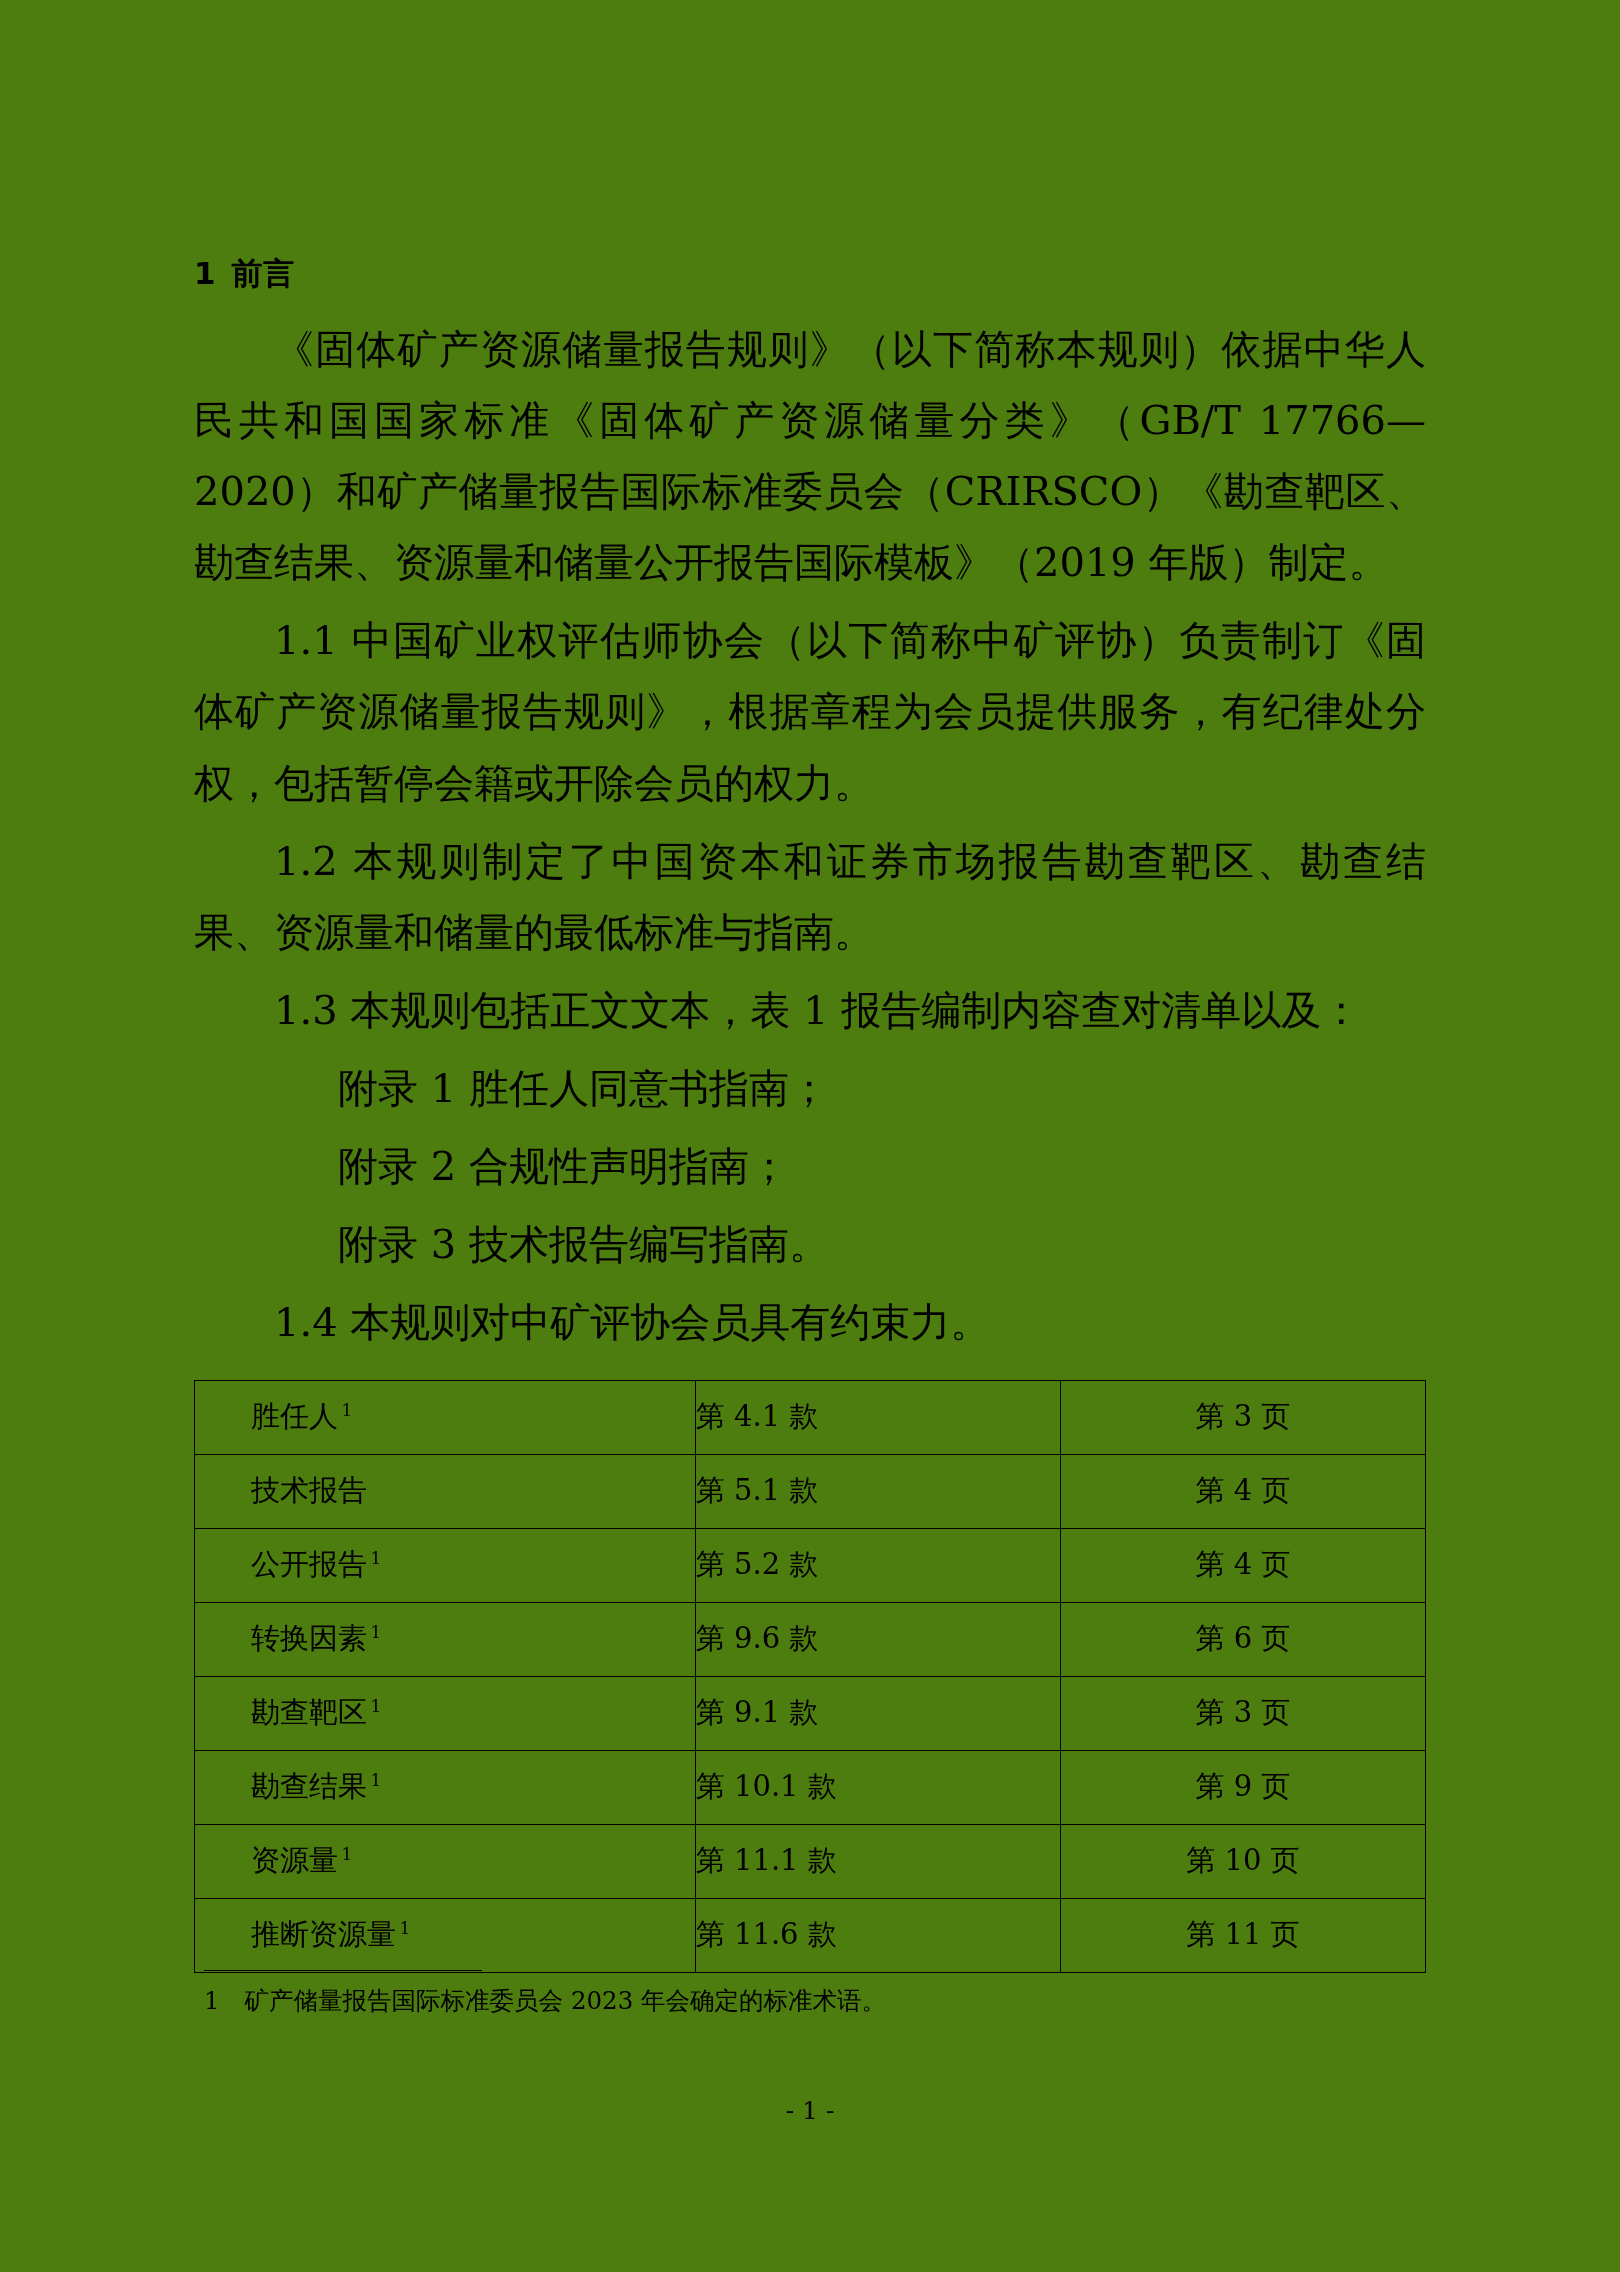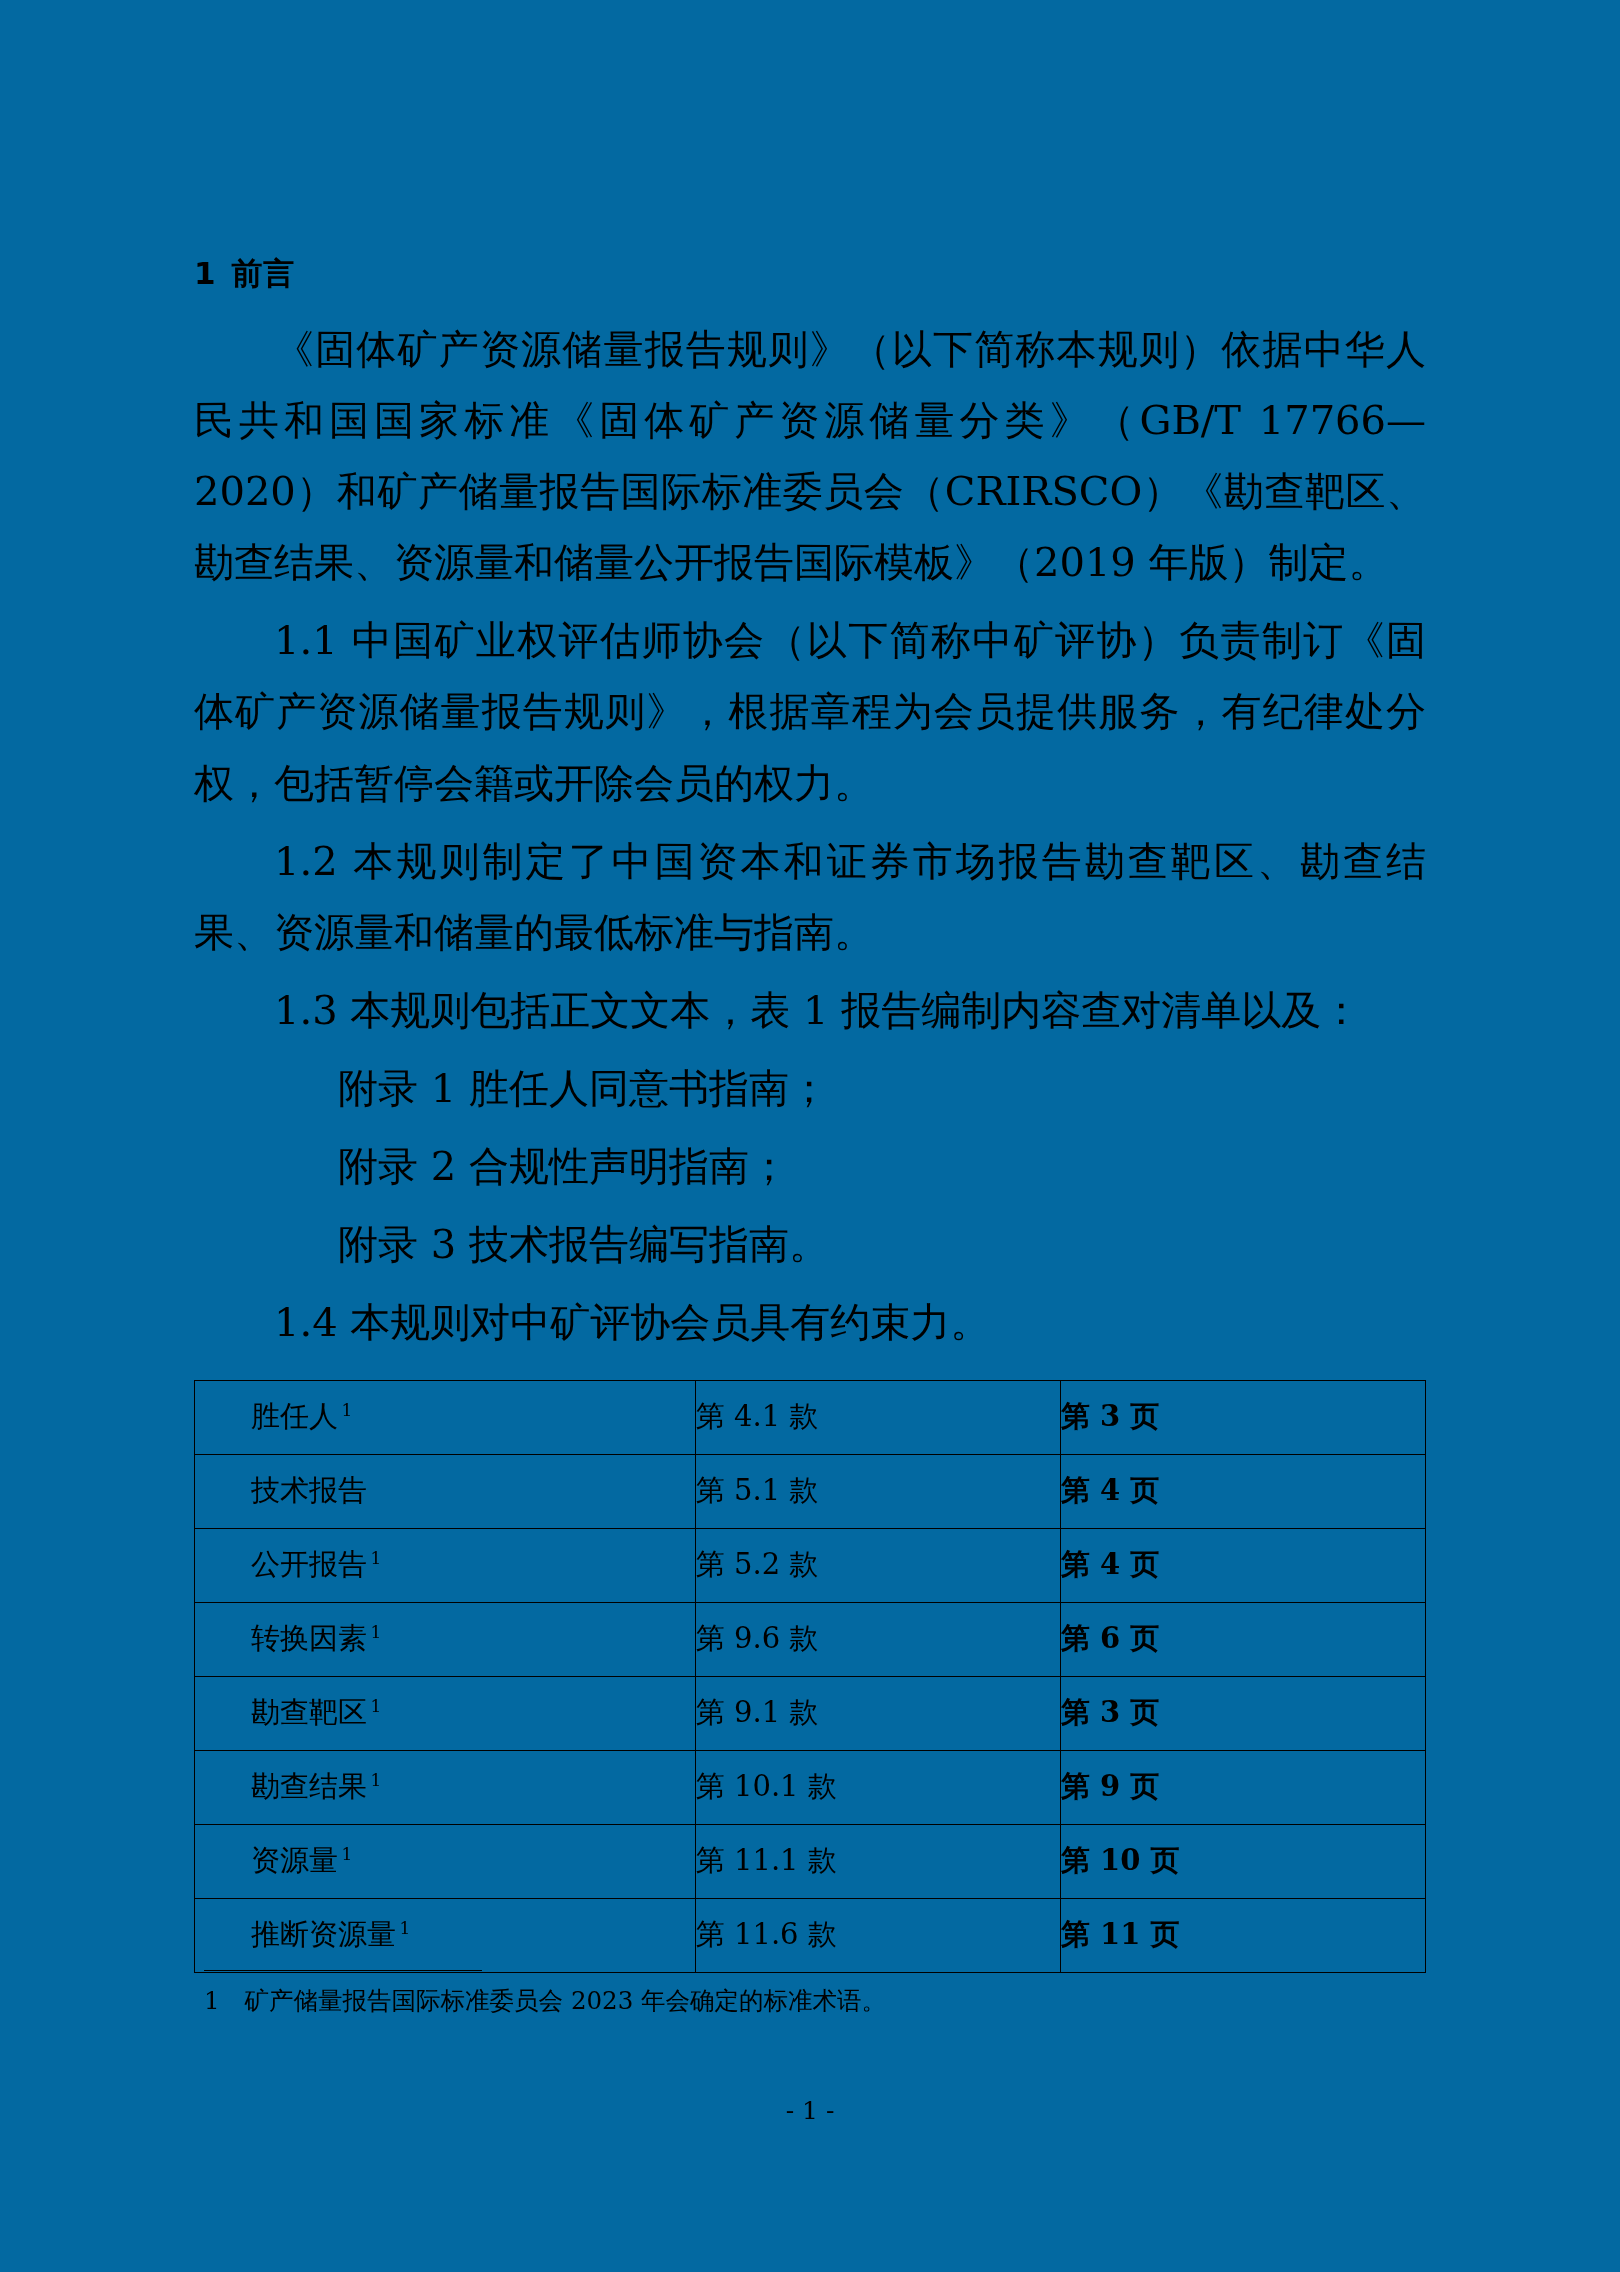--- a/index.html
+++ b/index.html
@@ -9,21 +9,21 @@
   }
   body {
     font-family: "DejaVu Serif", "Liberation Serif", serif;
     color: #000000;
   }
   .page {
     position: relative;
     width: 1620px;
     height: 2273px;
     margin: 0 auto;
-    background: #0369a1;
+    background: #4d7c0f;
     box-sizing: border-box;
     padding: 253px 194px 0 194px;
   }
   .section-title {
     font-family: "DejaVu Sans", "Liberation Sans", sans-serif;
     font-weight: bold;
     font-size: 31px;
     letter-spacing: 0.8px;
     margin: 0 0 18.6px 0;
   }
@@ -56,22 +56,21 @@
   }
   table.terms td.c1 {
     width: 38%;
     padding-left: 56px;
   }
   table.terms td.c2 {
     width: 31%;
   }
   table.terms td.c3 {
     width: 31%;
-    text-align: left;
-    font-weight: bold;
+    text-align: center;
   }
   sup.fn {
     font-size: 17px;
     vertical-align: super;
     margin-left: 3.4px;
   }
   .footnote-area {
     position: absolute;
     left: 204px;
     right: 194px;

